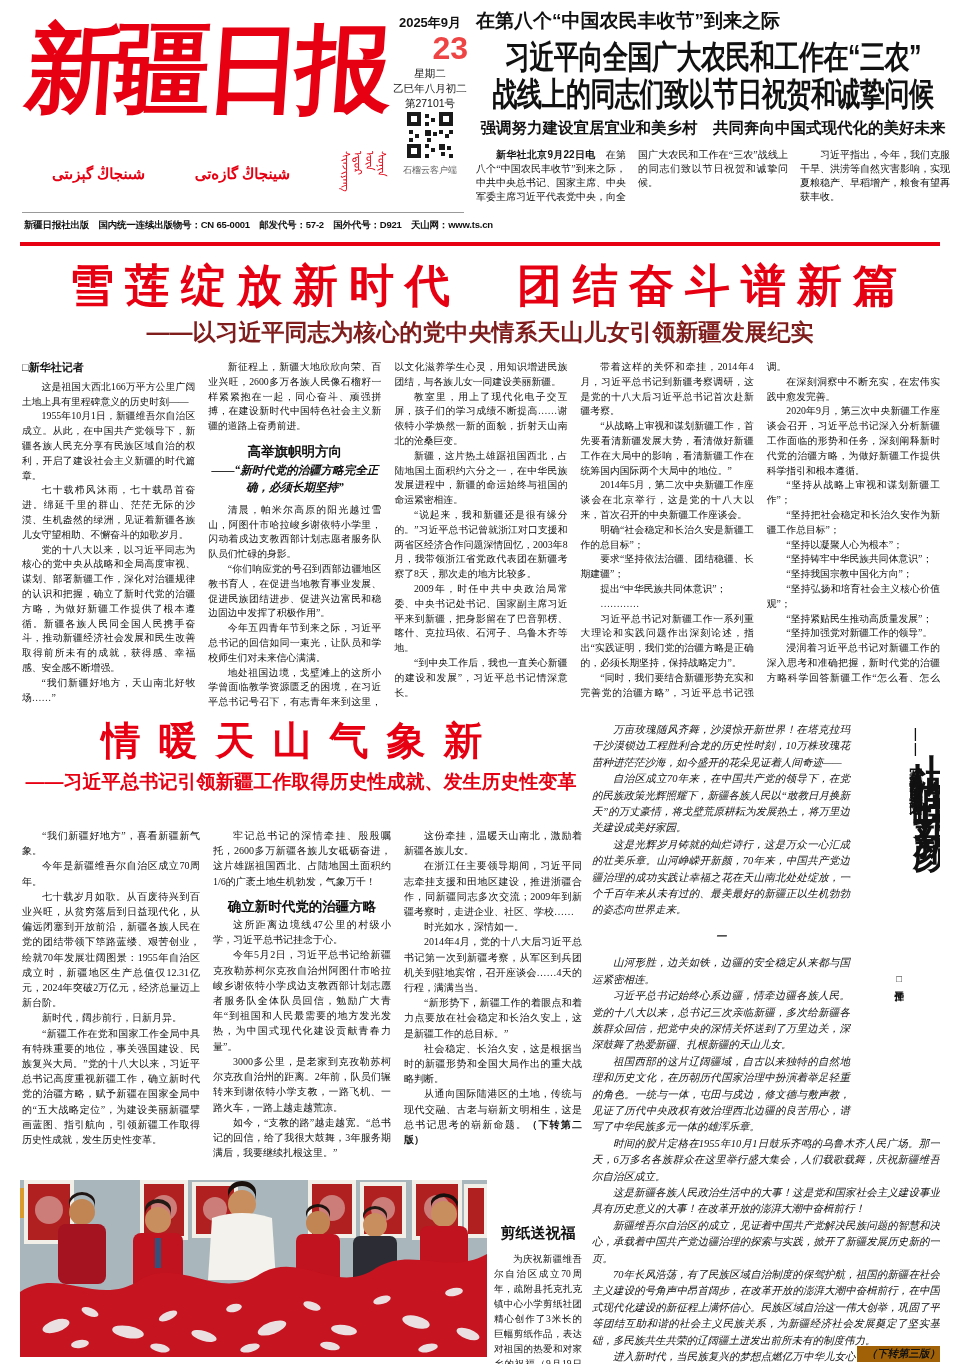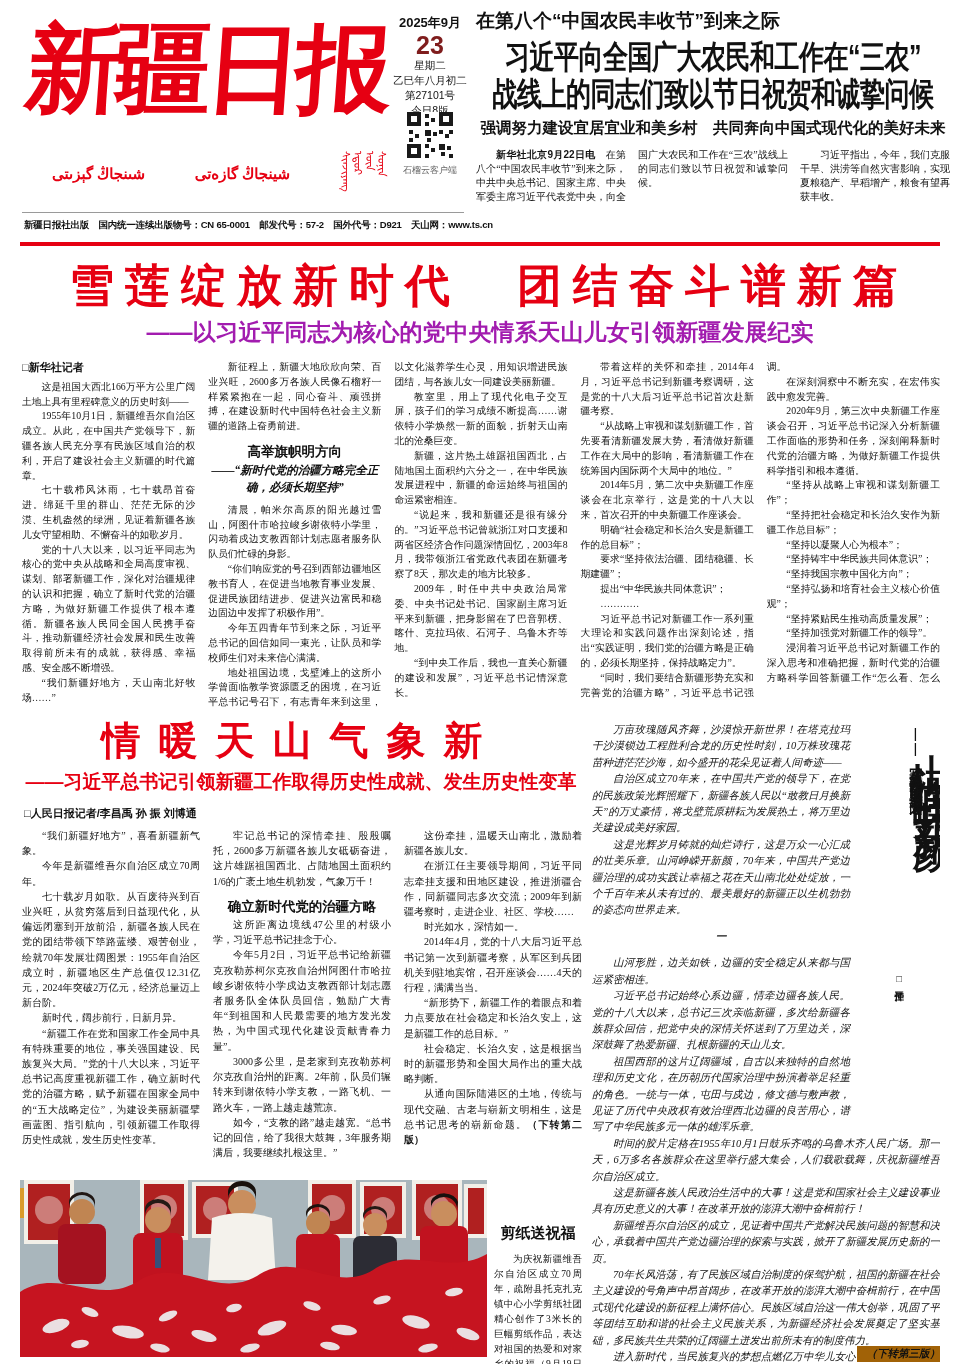--- a/index.html
+++ b/index.html
@@ -9,21 +9,21 @@
   
   .mast-title{left:26px;top:4px;width:372px;font-size:96px;line-height:1.35;font-weight:bold;
     color:#e60012;font-family:"DejaVu Serif",serif;letter-spacing:-6px;transform:skewX(-4deg);white-space:nowrap;}
   .scripts{left:52px;top:150px;width:336px;height:48px;display:flex;justify-content:space-between;
     align-items:center;color:#e60012;}
   .script-ug{font-size:15px;font-weight:bold;}
   .script-kz{font-size:15px;font-weight:bold;}
   .script-mn{writing-mode:vertical-lr;font-size:11px;height:46px;line-height:1.1;}
   .dateblock{left:392px;top:14px;width:76px;text-align:center;font-family:"Liberation Sans",sans-serif;}
   .db-month{font-size:13px;font-weight:bold;}
-  .db-day{font-size:25px;font-weight:900;color:#7f1d1d;line-height:1.05;}
+  .db-day{font-size:32px;font-weight:900;color:#ef4444;line-height:1.05;text-align:right;}
   .db-line{font-size:10.5px;line-height:15px;}
   .qrblock{left:396px;top:112px;width:68px;text-align:center;}
   .qr-label{font-size:9px;color:#666;margin-top:2px;font-family:"Liberation Sans",sans-serif;}
   .pub-rule{left:22px;top:212px;width:442px;height:1px;background:#9a9a9a;}
   .publine{left:24px;top:219px;width:444px;font-size:9.5px;font-weight:bold;
     font-family:"Liberation Sans",sans-serif;white-space:nowrap;letter-spacing:-0.2px;}
   .red-rule{left:20px;top:242px;width:920px;height:4px;background:#e60012;}
   
   .topstory{left:476px;top:8px;width:474px;}
   .ts-kicker{font-size:19px;font-weight:900;text-align:left;font-family:"Liberation Sans",sans-serif;margin-bottom:4px;}
@@ -39,21 +39,21 @@
   .jump{font-weight:bold;}
   .ab-subhead{text-indent:0;text-align:center;font-weight:900;font-family:"Liberation Sans",sans-serif;
     font-size:13.5px;line-height:1.5;margin-top:8px;}
   .ab-subquote{text-indent:0;text-align:center;font-weight:bold;font-style:italic;font-size:11.5px;
     line-height:1.5;margin-bottom:6px;}
   .ab-divider{text-indent:0;text-align:center;font-weight:bold;margin:10px 0;}
   
   .main-headline{left:9px;top:256px;width:960px;text-align:center;font-size:45px;font-weight:900;
     color:#e60012;font-family:"Liberation Sans",sans-serif;letter-spacing:11px;white-space:nowrap;}
   .main-sub{left:0;top:317px;width:960px;text-align:center;font-size:23px;font-weight:900;
-    color:#a21caf;font-family:"Liberation Sans",sans-serif;}
+    color:#7f1d1d;font-family:"Liberation Sans",sans-serif;}
   .main-body{left:22px;top:360px;width:918px;height:350px;column-count:5;column-gap:13px;
     font-size:9.8px;line-height:14.8px;overflow:hidden;}
   .byline{font-weight:bold;font-family:"Liberation Sans",sans-serif;font-size:11px;margin-bottom:5px;}
   
   .sec2-headline{left:20px;top:714px;width:562px;text-align:center;font-size:39px;font-weight:900;
     color:#e60012;font-family:"Liberation Sans",sans-serif;letter-spacing:18px;white-space:nowrap;}
   .sec2-sub{left:20px;top:769px;width:562px;text-align:center;font-size:19px;font-weight:900;
     color:#e60012;font-family:"Liberation Sans",sans-serif;white-space:nowrap;}
   .sec2-byline{left:24px;top:806px;width:560px;}
   .sec2-body{left:22px;top:828px;width:560px;height:336px;column-count:3;column-gap:13px;
@@ -182,21 +182,20 @@
         <div class="ab ab-para">“坚持我国宗教中国化方向”；</div>
         <div class="ab ab-para">“坚持弘扬和培育社会主义核心价值观”；</div>
         <div class="ab ab-para">“坚持紧贴民生推动高质量发展”；</div>
         <div class="ab ab-para">“坚持加强党对新疆工作的领导”。</div>
         <div class="ab ab-para">浸润着习近平总书记对新疆工作的深入思考和准确把握，新时代党的治疆方略科学回答新疆工作“怎么看、怎么办”等一系列重大问题，为新疆发展标注时代方位、指明方向路径。</div>
       </div>
   </div>
 
   <div class="abs sec2-headline">情暖天山气象新</div>
   <div class="abs sec2-sub">——习近平总书记引领新疆工作取得历史性成就、发生历史性变革</div>
-  <div class="abs sec2-byline byline">□人民日报记者/李昌禹 孙 振 刘博通</div>
   <div class="sec2-body">
       <div class="ab ab-para">“我们新疆好地方”，喜看新疆新气象。</div>
       <div class="ab ab-para">今年是新疆维吾尔自治区成立70周年。</div>
       <div class="ab ab-para">七十载岁月如歌。从百废待兴到百业兴旺，从贫穷落后到日益现代化，从偏远闭塞到开放前沿，新疆各族人民在党的团结带领下筚路蓝缕、艰苦创业，绘就70年发展壮阔图景：1955年自治区成立时，新疆地区生产总值仅12.31亿元，2024年突破2万亿元，经济总量迈上新台阶。</div>
       <div class="ab ab-para">新时代，阔步前行，日新月异。</div>
       <div class="ab ab-para">“新疆工作在党和国家工作全局中具有特殊重要的地位，事关强国建设、民族复兴大局。”党的十八大以来，习近平总书记高度重视新疆工作，确立新时代党的治疆方略，赋予新疆在国家全局中的“五大战略定位”，为建设美丽新疆擘画蓝图、指引航向，引领新疆工作取得历史性成就，发生历史性变革。</div>
       <div class="ab ab-para">牢记总书记的深情牵挂、殷殷嘱托，2600多万新疆各族儿女砥砺奋进，这片雄踞祖国西北、占陆地国土面积约1/6的广袤土地生机勃发，气象万千！</div>
       <div class="ab ab-subhead">确立新时代党的治疆方略</div>
       <div class="ab ab-para">这所距离边境线47公里的村级小学，习近平总书记挂念于心。</div>
       <div class="ab ab-para">今年5月2日，习近平总书记给新疆克孜勒苏柯尔克孜自治州阿图什市哈拉峻乡谢依特小学戍边支教西部计划志愿者服务队全体队员回信，勉励广大青年“到祖国和人民最需要的地方发光发热，为中国式现代化建设贡献青春力量”。</div>

